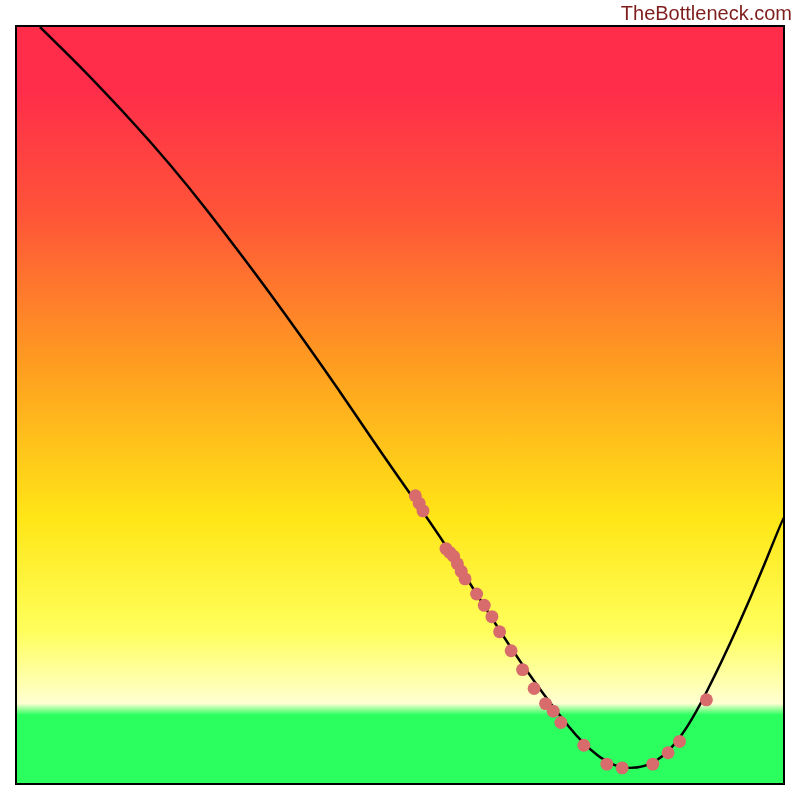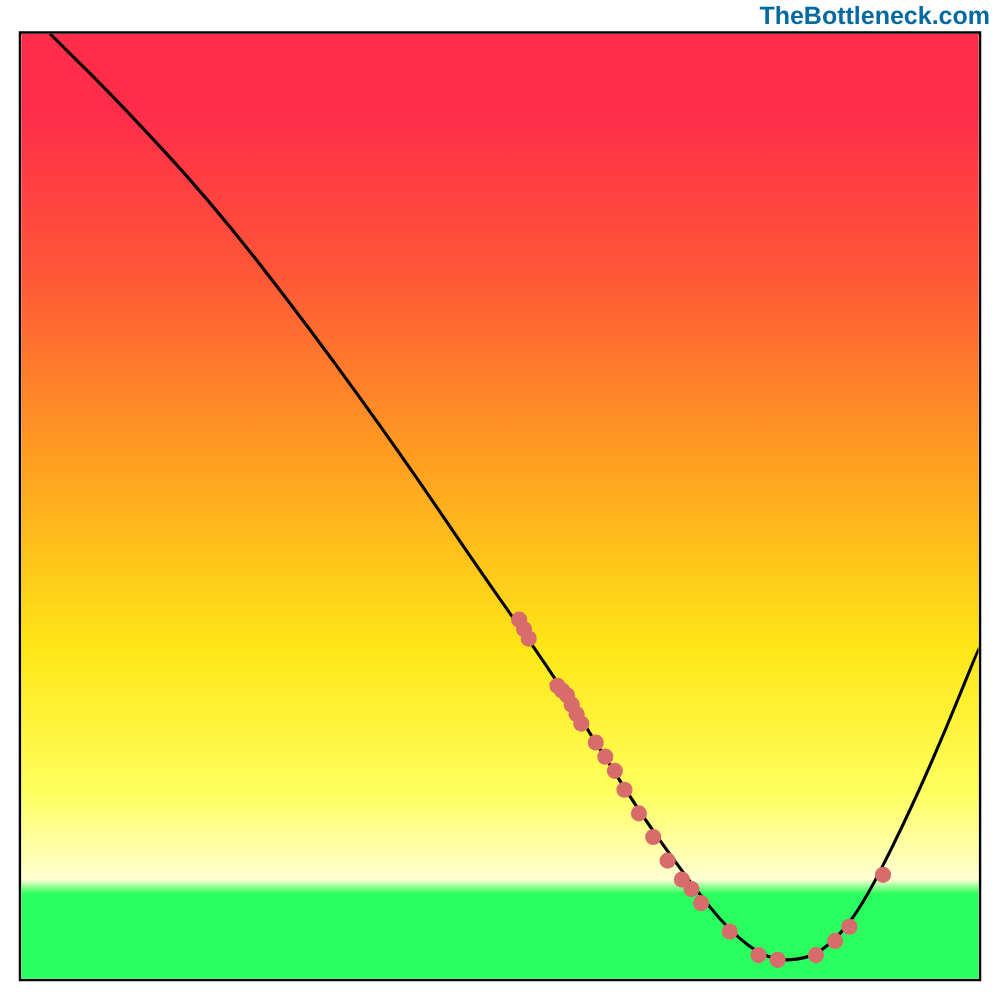--- a/index.html
+++ b/index.html
@@ -14,22 +14,22 @@
   .container {
     position: relative;
     width: 800px;
     height: 800px;
   }
   .watermark {
     position: absolute;
     top: 2px;
     right: 8px;
     font-size: 20px;
-    font-weight: bold;
-    color: #0369a1;
+    font-weight: normal;
+    color: #7f1d1d;
     z-index: 10;
   }
   .plot {
     position: absolute;
     left: 15px;
     top: 25px;
     width: 770px;
     height: 760px;
     border: 2px solid #000;
     box-sizing: border-box;

